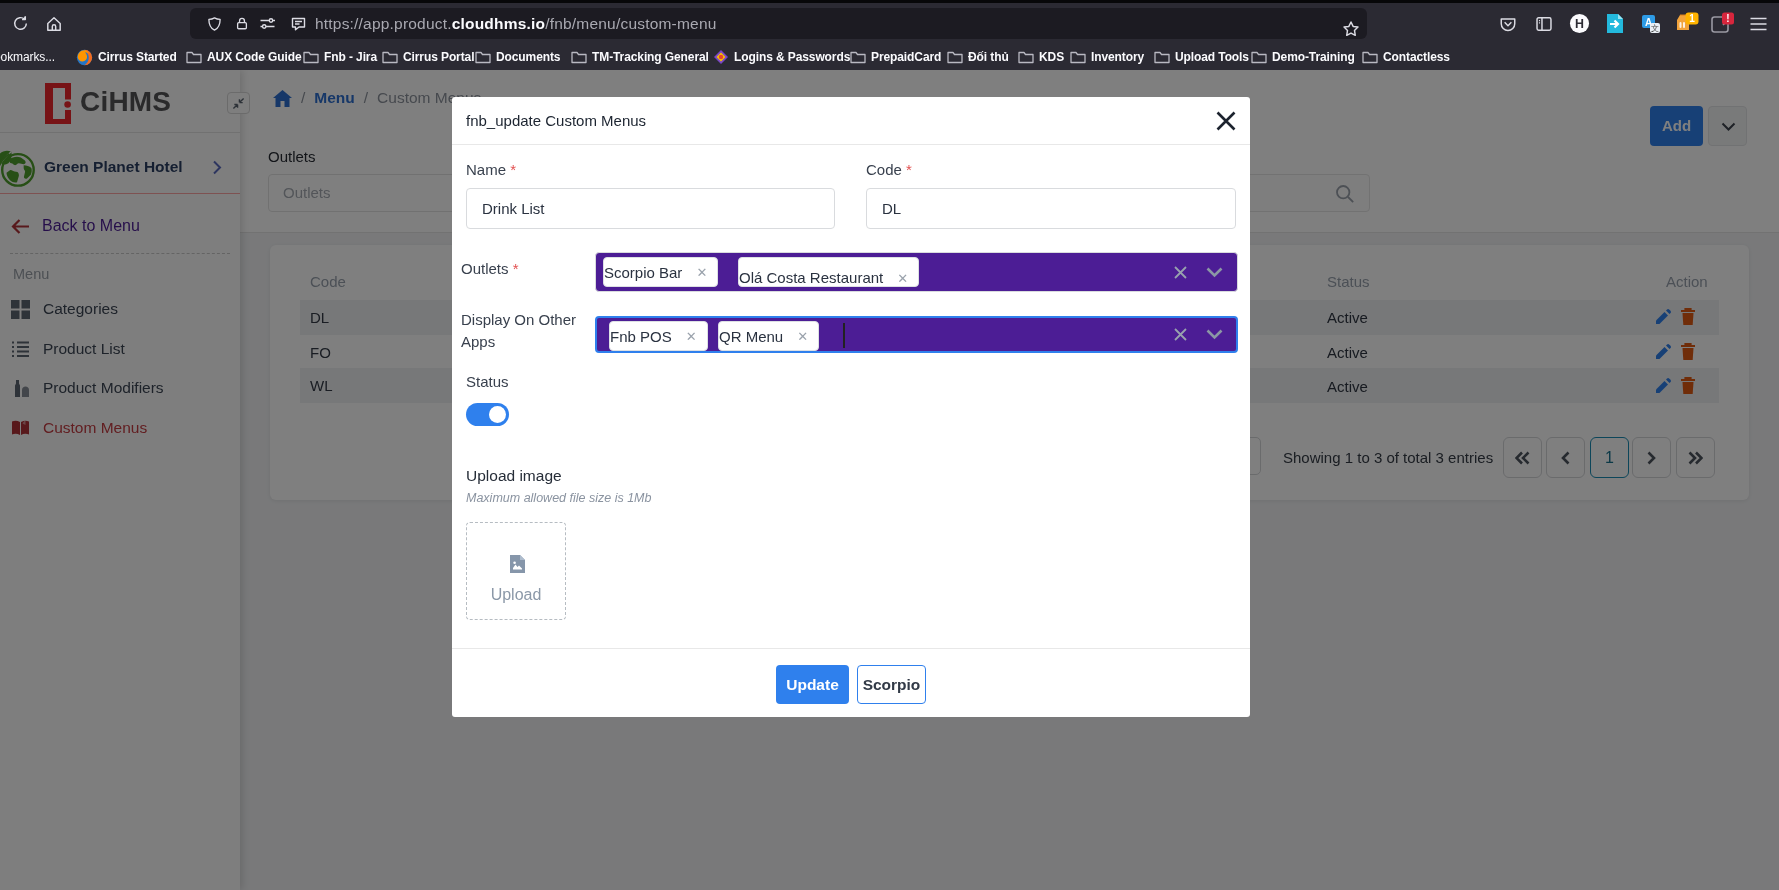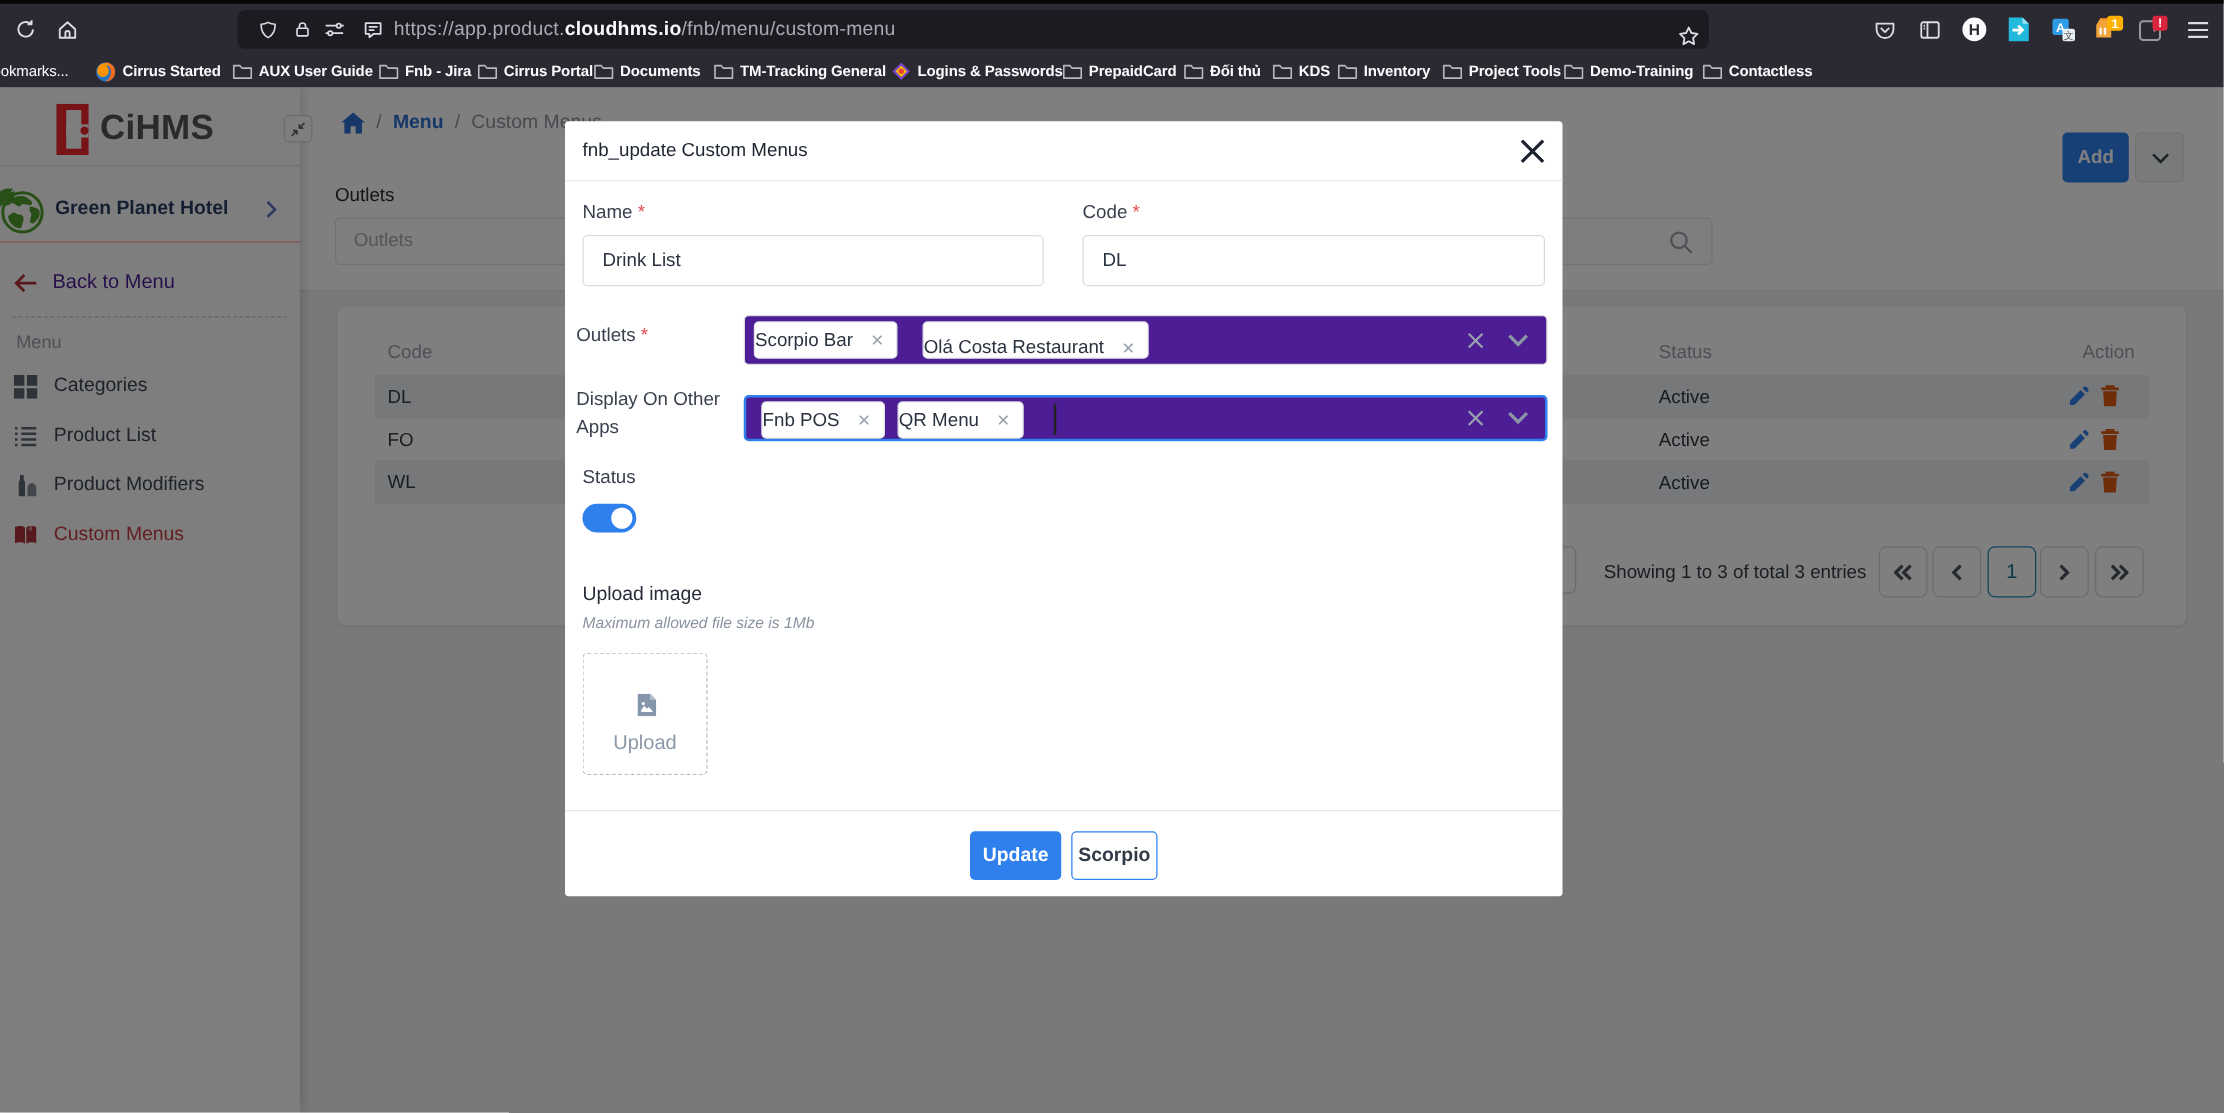--- a/index.html
+++ b/index.html
@@ -407,21 +407,21 @@
           <circle cx="10" cy="10" r="9" fill="#2575c4"></circle>
           <path d="M10 1a9 9 0 0 1 9 9 9 9 0 0 1-9 9c3-2 5-5 5-9 0-2-1-5-3-6.5C11 2.5 10.5 1.6 10 1z" fill="#f56b1d"></path>
           <path d="M4 4c2-2 5-3 8-2 1.5.6 2.5 1.6 3 3-1.5-1-3-1.2-4.5-.8C12 5.5 13 7 13 9a5.5 5.5 0 0 1-11 .5C2 7 2.8 5.4 4 4z" fill="#ff9500"></path>
         </svg>
         <b>Cirrus Started</b>
       </div>
     <div class="bk" style="left:186px;">
         <svg width="16" height="14" viewBox="0 0 16 14" fill="none" stroke="#b9b9c2" stroke-width="1.3">
           <path d="M1 2.5h5l1.5 2H15v8H1z" stroke-linejoin="round"></path>
         </svg>
-        <b>AUX User Guide</b>
+        <b>AUX Code Guide</b>
       </div>
     <div class="bk" style="left:303px;">
         <svg width="16" height="14" viewBox="0 0 16 14" fill="none" stroke="#b9b9c2" stroke-width="1.3">
           <path d="M1 2.5h5l1.5 2H15v8H1z" stroke-linejoin="round"></path>
         </svg>
         <b>Fnb - Jira</b>
       </div>
     <div class="bk" style="left:382px;">
         <svg width="16" height="14" viewBox="0 0 16 14" fill="none" stroke="#b9b9c2" stroke-width="1.3">
           <path d="M1 2.5h5l1.5 2H15v8H1z" stroke-linejoin="round"></path>
@@ -469,21 +469,21 @@
     <div class="bk" style="left:1070px;">
         <svg width="16" height="14" viewBox="0 0 16 14" fill="none" stroke="#b9b9c2" stroke-width="1.3">
           <path d="M1 2.5h5l1.5 2H15v8H1z" stroke-linejoin="round"></path>
         </svg>
         <b>Inventory</b>
       </div>
     <div class="bk" style="left:1154px;">
         <svg width="16" height="14" viewBox="0 0 16 14" fill="none" stroke="#b9b9c2" stroke-width="1.3">
           <path d="M1 2.5h5l1.5 2H15v8H1z" stroke-linejoin="round"></path>
         </svg>
-        <b>Project Tools</b>
+        <b>Upload Tools</b>
       </div>
     <div class="bk" style="left:1251px;">
         <svg width="16" height="14" viewBox="0 0 16 14" fill="none" stroke="#b9b9c2" stroke-width="1.3">
           <path d="M1 2.5h5l1.5 2H15v8H1z" stroke-linejoin="round"></path>
         </svg>
         <b>Demo-Training</b>
       </div>
     <div class="bk" style="left:1362px;">
         <svg width="16" height="14" viewBox="0 0 16 14" fill="none" stroke="#b9b9c2" stroke-width="1.3">
           <path d="M1 2.5h5l1.5 2H15v8H1z" stroke-linejoin="round"></path>

